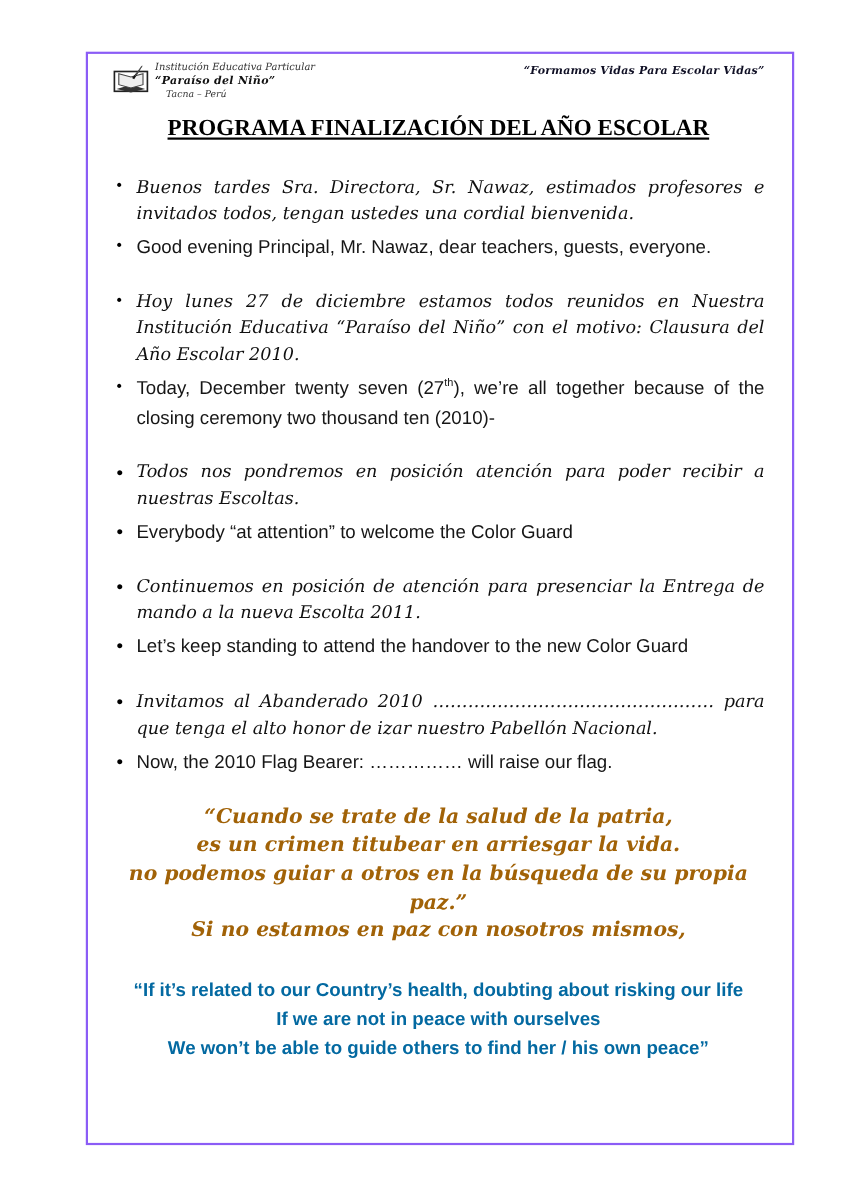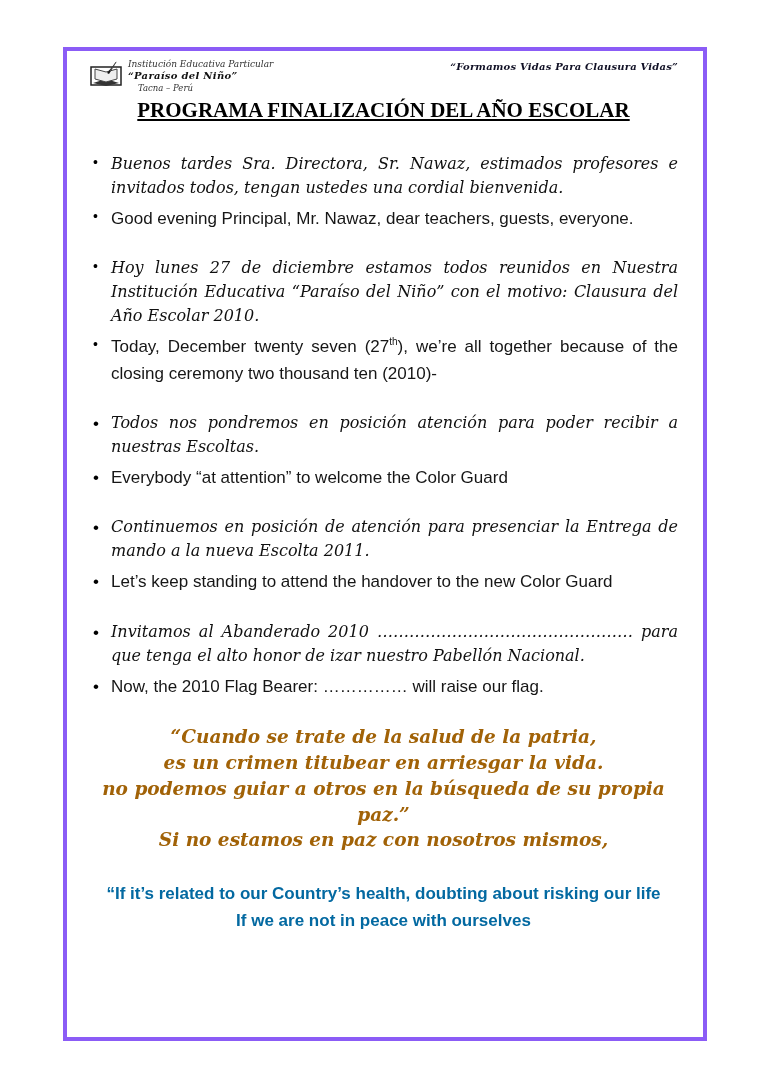--- a/index.html
+++ b/index.html
@@ -2,40 +2,40 @@
 <html><head>
 <meta charset="utf-8">
 <style>
   * { margin:0; padding:0; box-sizing:border-box; }
   html,body { background:#ffffff; }
   body {
     width:768px; height:1087px; position:relative;
     font-family:"Liberation Sans", sans-serif; color:#161616;
   }
   .page {
-    position:absolute; left:63px; top:47px; width:644px; height:994px;
-    background:#ffffff; border:4px solid #8b5cf6;
+    position:absolute; left:78px; top:47px; width:644px; height:994px;
+    background:#ffffff; border:2px solid #8b5cf6;
     padding:8px 25px 20px 22px;
   }
   
   .header { display:flex; justify-content:space-between; align-items:flex-start; }
   .header-left { display:flex; gap:5px; align-items:flex-start; }
   .logo { width:34px; height:30px; flex:0 0 auto; }
   .header-text { font-family:"DejaVu Serif", serif; font-style:italic; line-height:1.25; }
   .school-type { font-size:9px; color:#333; }
   .school-name { font-size:10px; font-weight:bold; color:#111; letter-spacing:.3px; }
   .school-loc  { font-size:8.5px; color:#333; padding-left:10px; }
   .motto {
     font-family:"DejaVu Serif", serif; font-style:italic; font-weight:bold;
     font-size:10px; color:#101025; margin-top:2px; letter-spacing:.2px;
   }
   
   .title {
     text-align:center; font-family:"Liberation Serif", serif; font-weight:bold;
-    font-size:21px; line-height:1.45; margin-top:2px; color:#000;
+    font-size:21px; line-height:1.45; margin-top:10px; color:#000;
   }
   .title .u { text-decoration:underline; }
   
   .bullets { margin-top:26px; }
   .group { margin-bottom:24px; }
   .b-item { display:flex; margin-bottom:6px; }
   .marker {
     flex:0 0 22px; text-align:left; padding-left:4px;
     font-size:14px; line-height:1.5; color:#000;
   }
@@ -75,21 +75,21 @@
         <path d="M6 10 L17 13 L28 10 L28 20 L17 23 L6 20 Z" fill="#eee" stroke="#444" stroke-width="1"></path>
         <path d="M28 2 L18 14 L20 15 Z" fill="#111"></path>
         <path d="M27 3 L21 12" stroke="#555" stroke-width="1" fill="none"></path>
       </svg>
       <div class="header-text">
         <div class="school-type">Institución Educativa Particular</div>
         <div class="school-name">“Paraíso del Niño”</div>
         <div class="school-loc">Tacna – Perú</div>
       </div>
     </div>
-    <div class="motto">“Formamos Vidas Para Clausura Vidas”</div>
+    <div class="motto">“Formamos Vidas Para Escolar Vidas”</div>
   </div>
 
   <div class="title">
     <div class="u">PROGRAMA FINALIZACIÓN DEL AÑO ESCOLAR</div>
   </div>
 
   <div class="bullets">
 
     <div class="group">
       <div class="b-item es">
@@ -151,15 +151,16 @@
   <div class="quote-es">
     <div>“Cuando se trate de la salud de la patria,</div>
     <div>es un crimen titubear en arriesgar la vida.</div>
     <div>no podemos guiar a otros en la búsqueda de su propia paz.”</div>
     <div>Si no estamos en paz con nosotros mismos,</div>
   </div>
 
   <div class="quote-en">
     <div>“If it’s related to our Country’s health, doubting about risking our life</div>
     <div>If we are not in peace with ourselves</div>
+    <div>We won’t be able to guide others to find her / his own peace”</div>
   </div>
 
 </div>
 
 </body></html>

